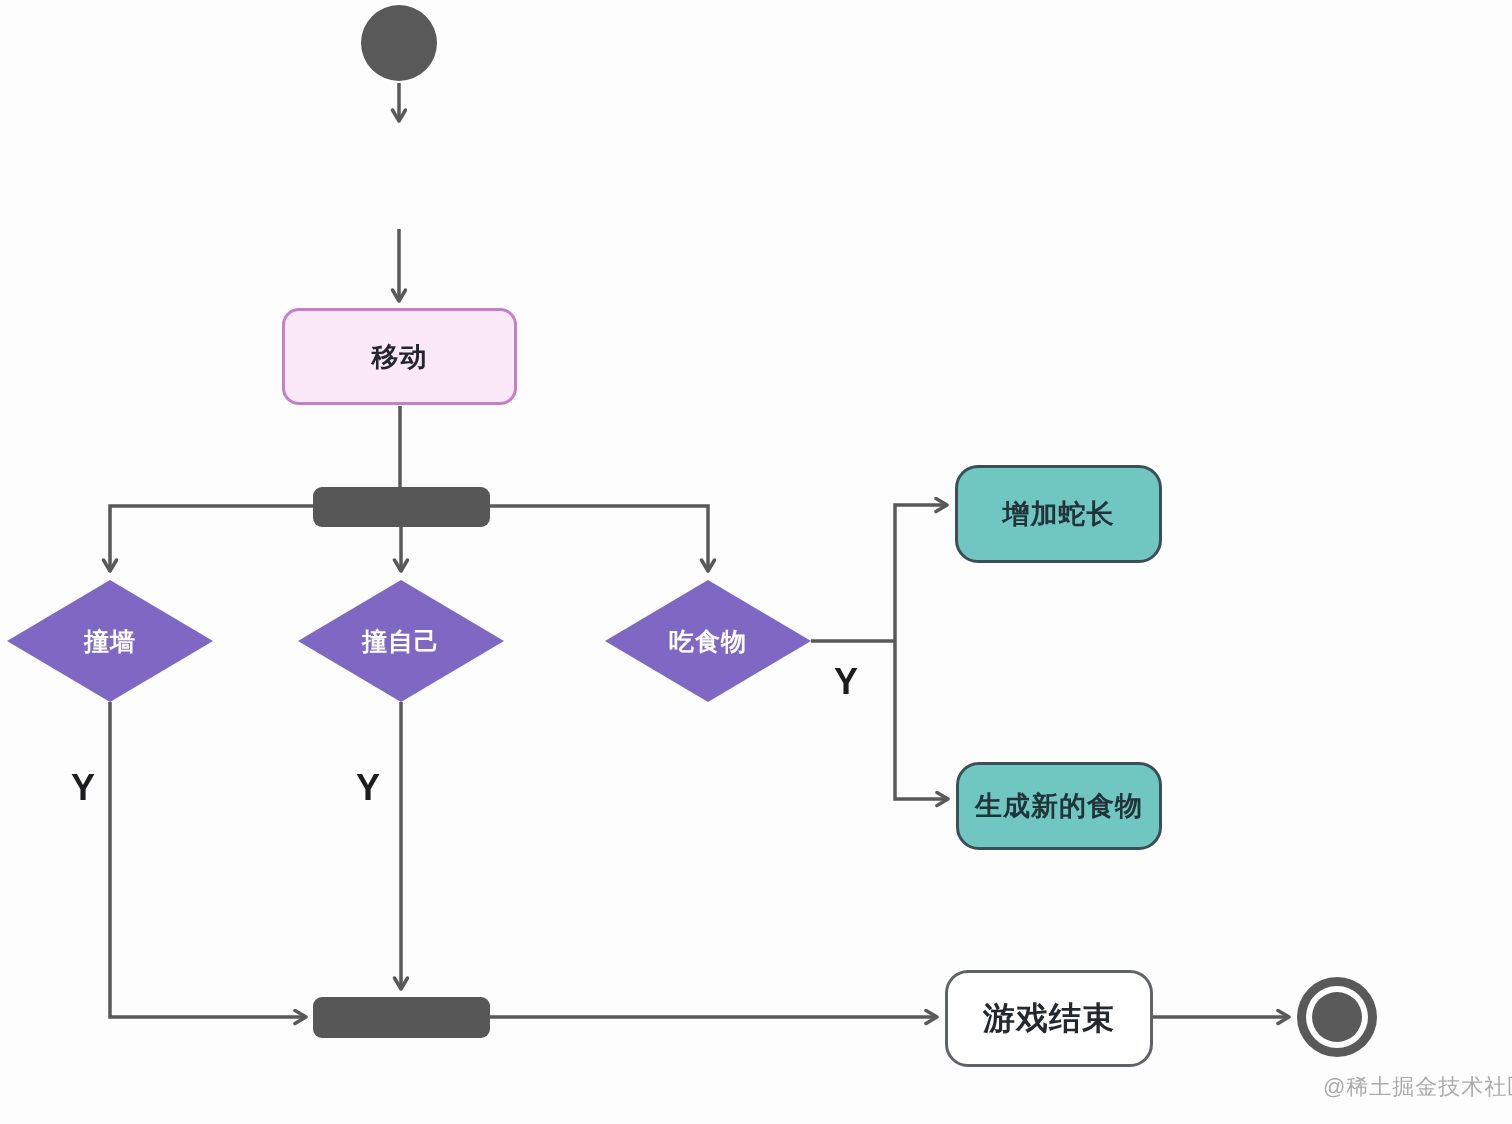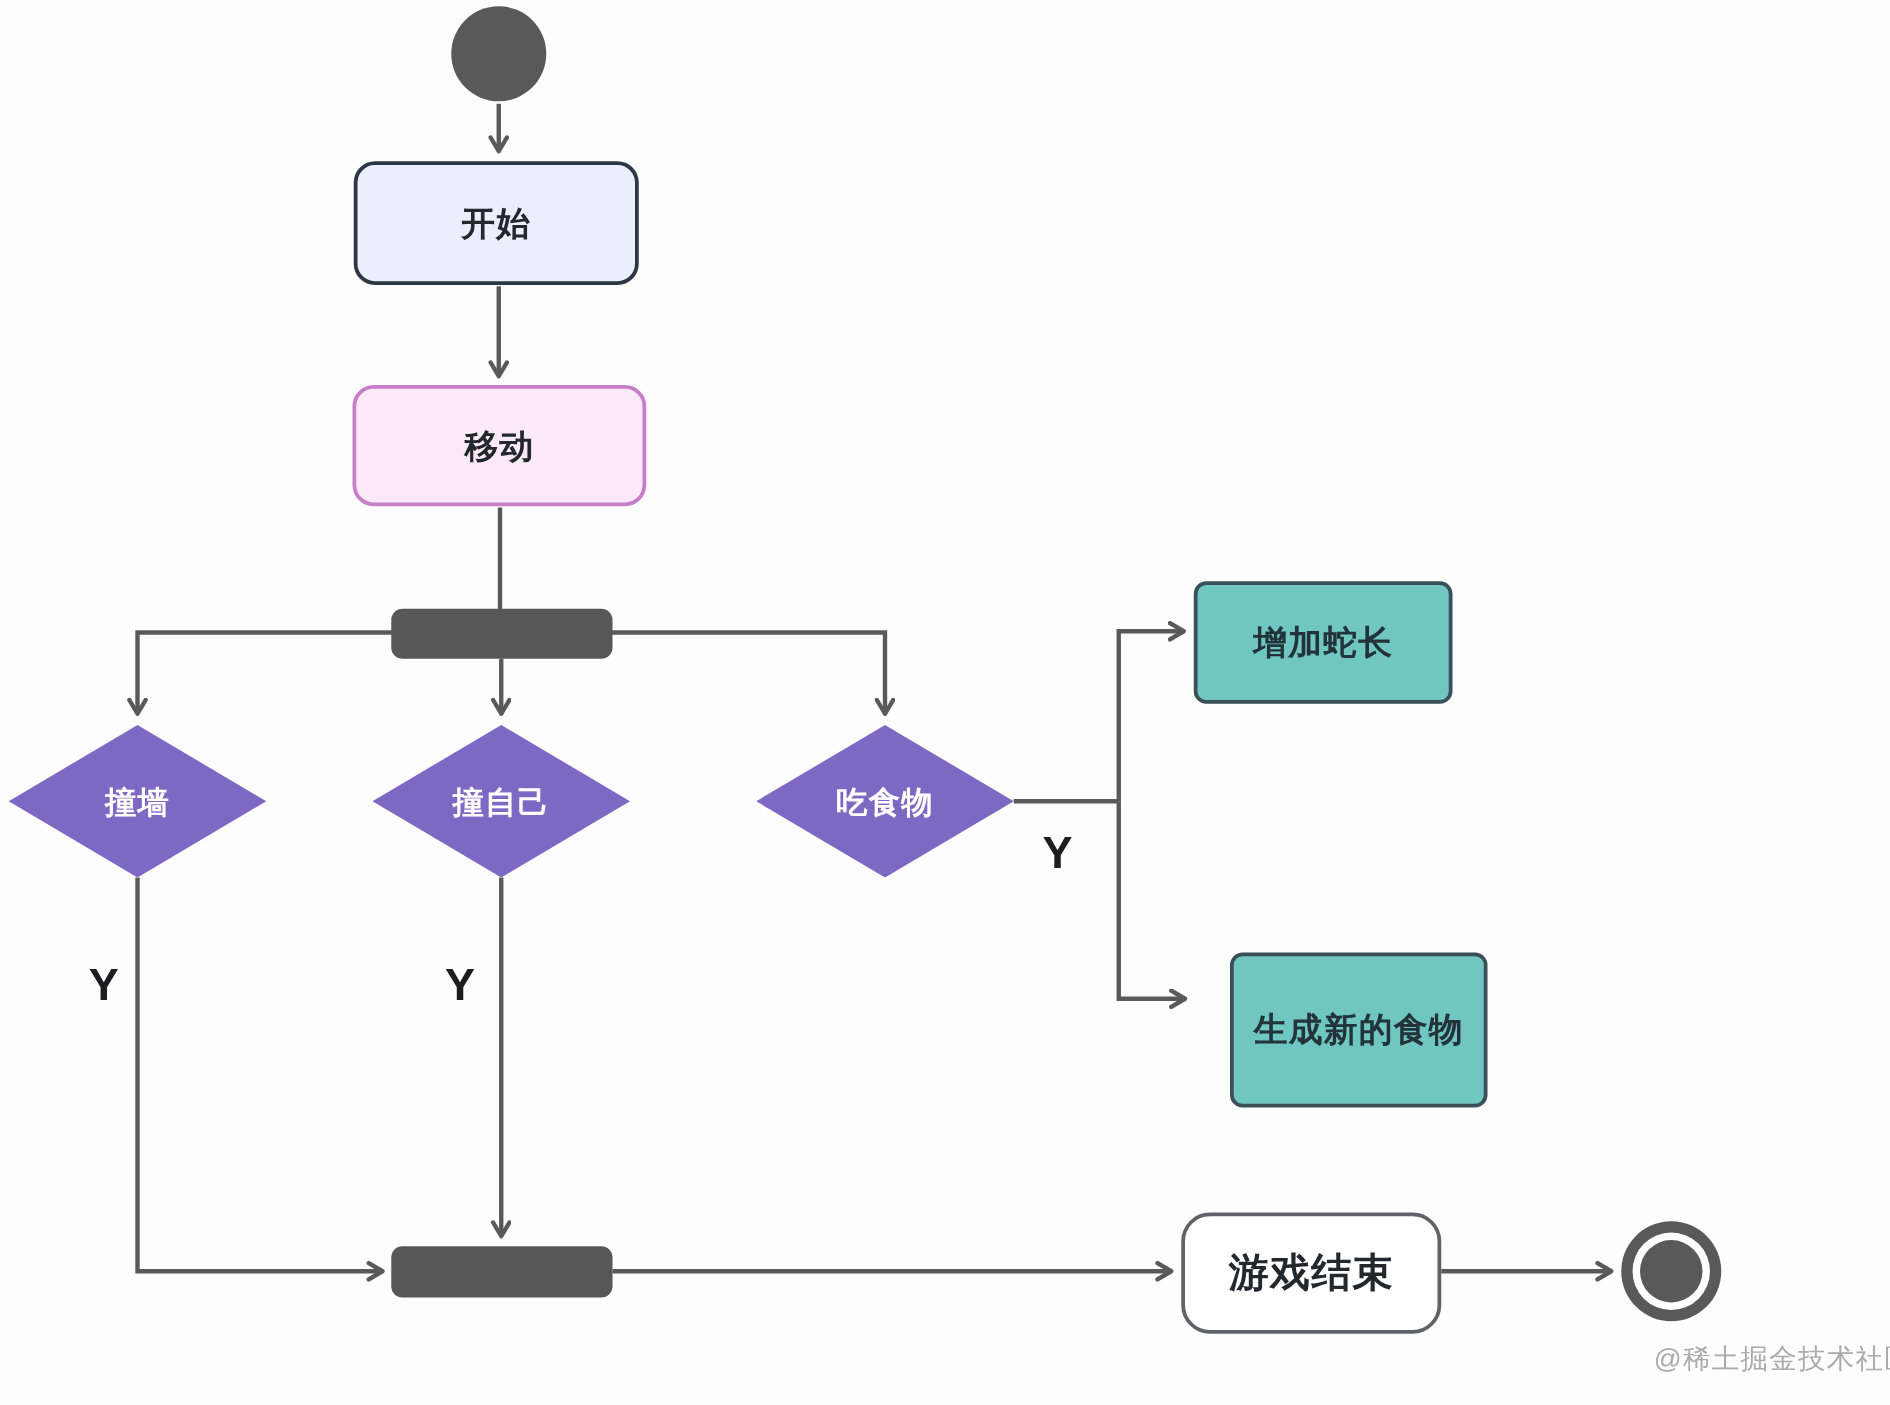--- a/index.html
+++ b/index.html
@@ -72,26 +72,26 @@
     clip-path: polygon(50% 0, 100% 50%, 50% 100%, 0 50%);
     color: #ffffff;
     font-size: 25px;
   }
   .d-wall { left: 7px;   top: 580px; }
   .d-self { left: 298px; top: 580px; }
   .d-food { left: 605px; top: 580px; }
   .action {
     background: #70c6c1;
     border: 3px solid #3a4f57;
-    border-radius: 10px;
+    border-radius: 23px;
     font-size: 27px;
     color: #22333a;
   }
   .node-grow    { left: 955px; top: 465px; width: 207px; height: 98px; }
-  .node-newfood { left: 984px; top: 762px; width: 206px; height: 124px; }
+  .node-newfood { left: 956px; top: 762px; width: 206px; height: 88px; }
   .node-gameover {
     left: 945px; top: 970px;
     width: 208px; height: 97px;
     background: #ffffff;
     border: 3px solid #5f6368;
     border-radius: 23px;
     font-size: 32px;
     color: #23282e;
   }
   .end-circle {
@@ -155,23 +155,20 @@
       <path d="M 811 641 L 895 641"></path>
       <path d="M 895 641 L 895 505 L 947 505" marker-end="url(#arrow)"></path>
       <path d="M 895 641 L 895 799 L 948 799" marker-end="url(#arrow)"></path>
       <path d="M 490 1017 L 937 1017" marker-end="url(#arrow)"></path>
       <path d="M 1153 1017 L 1289 1017" marker-end="url(#arrow)"></path>
     </g>
   </svg>
 
   <div class="node start-circle"></div>
 
-  <div class="node activity node-start">
-    <span>开始</span>
-  </div>
 
   <div class="node activity node-move">
     <span>移动</span>
   </div>
 
   <div class="node bar fork-bar"></div>
 
   <div class="node diamond d-wall">
     <span>撞墙</span>
   </div>

